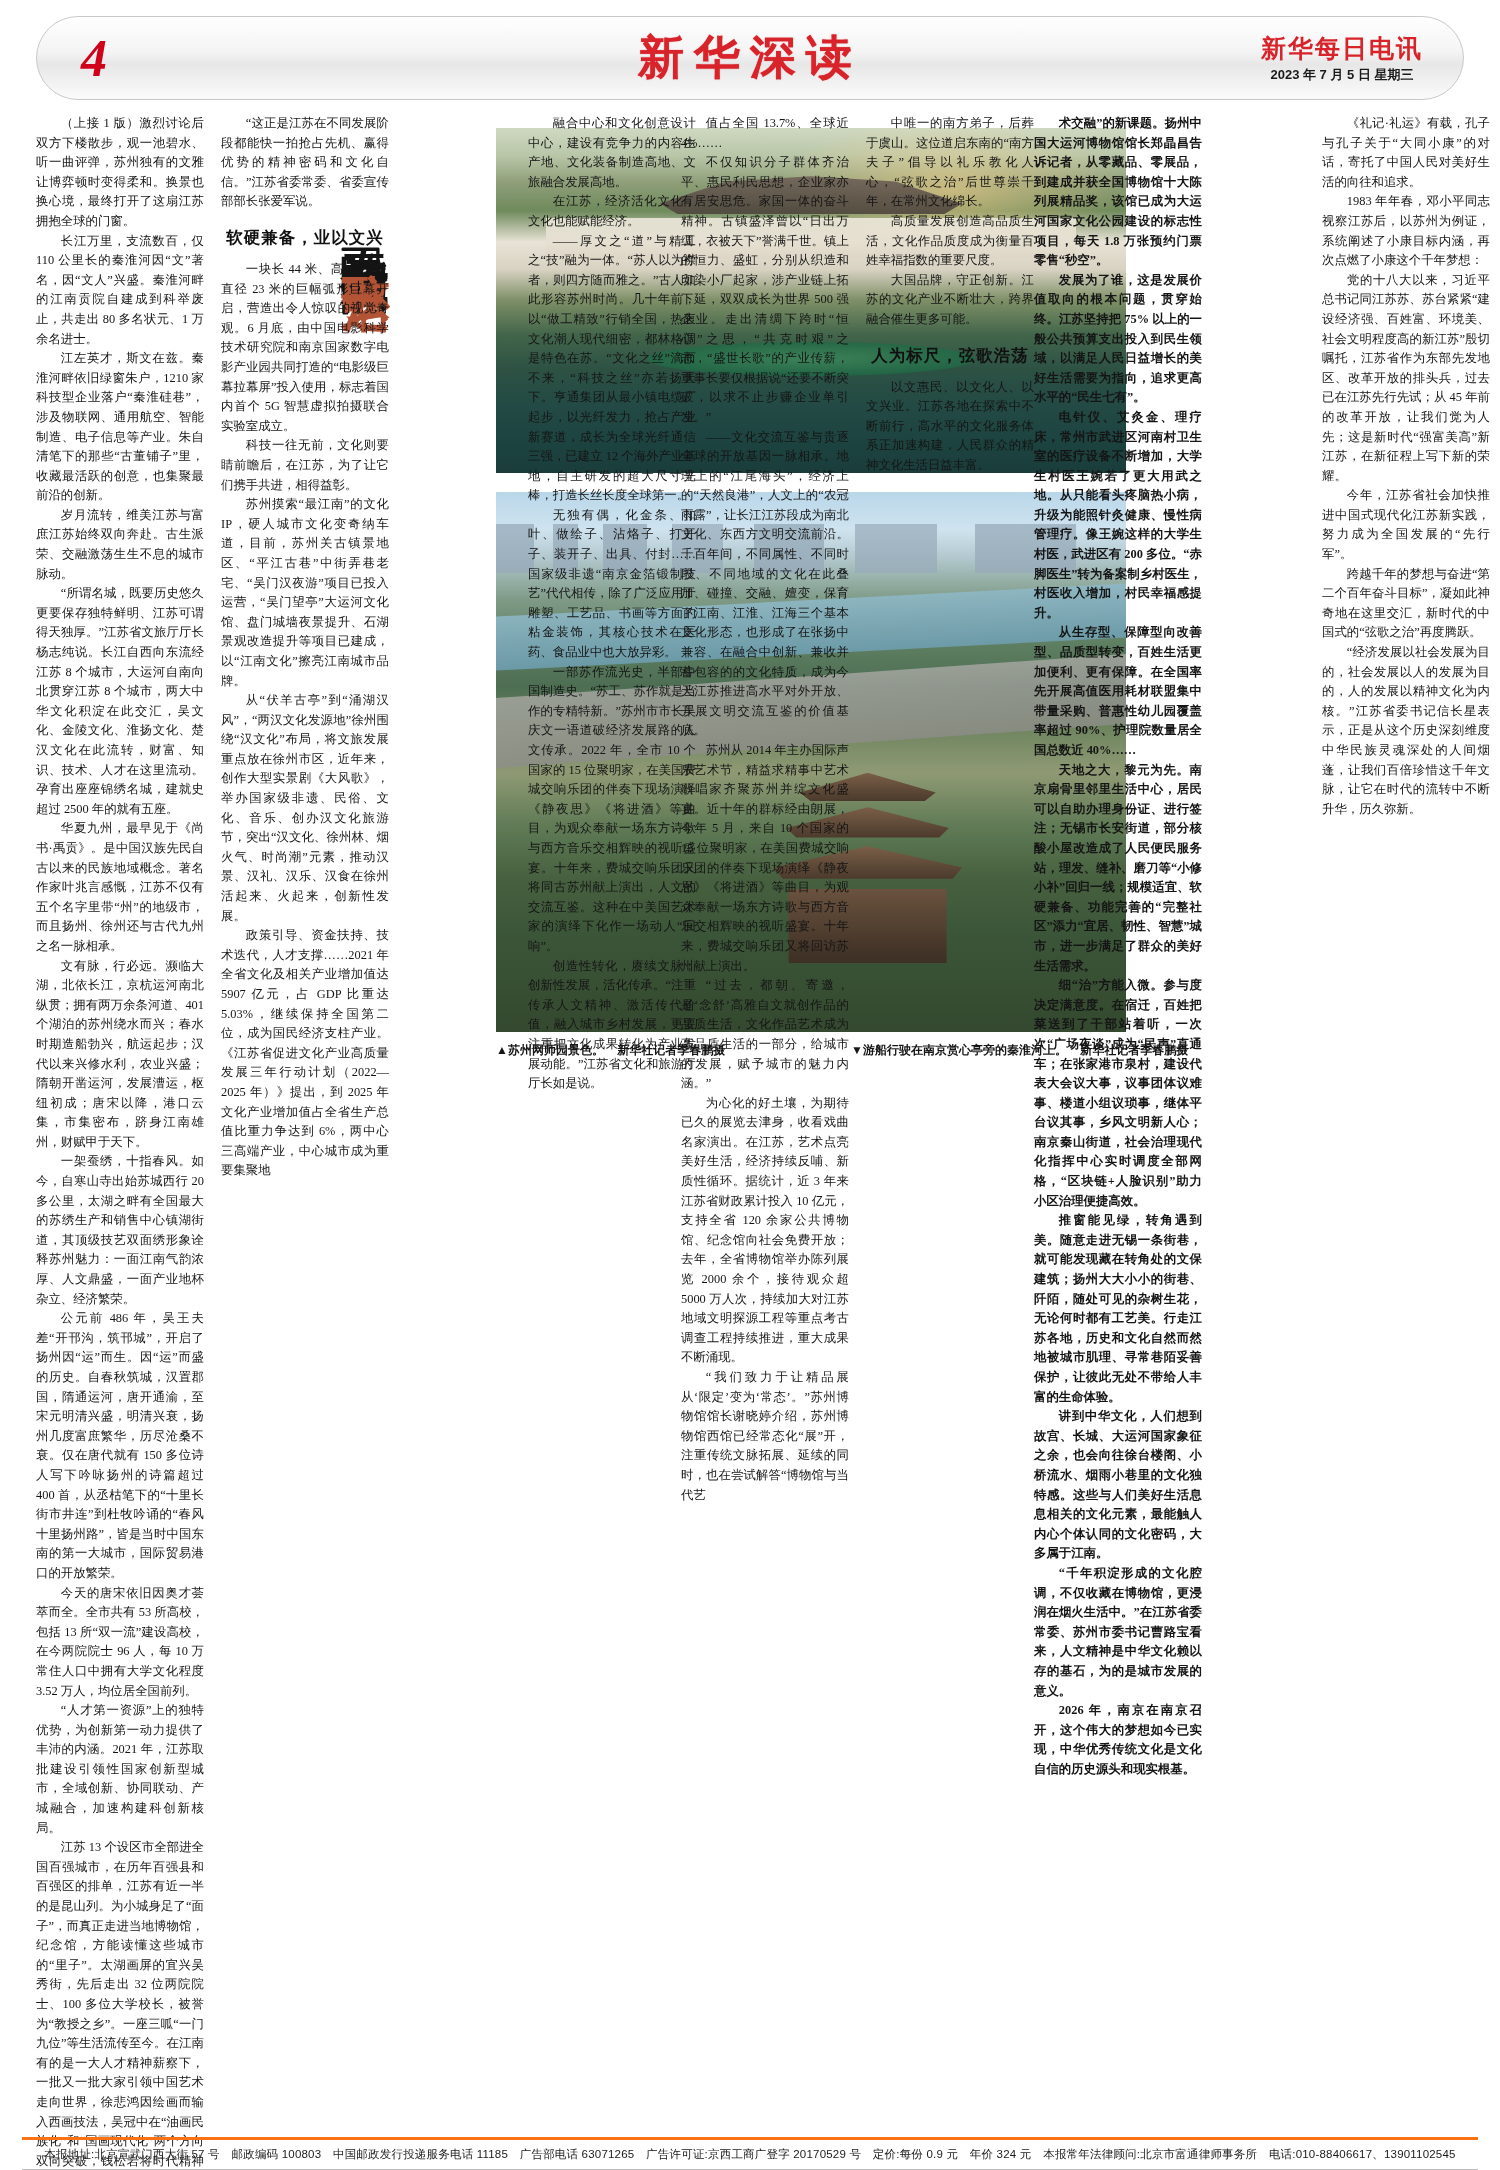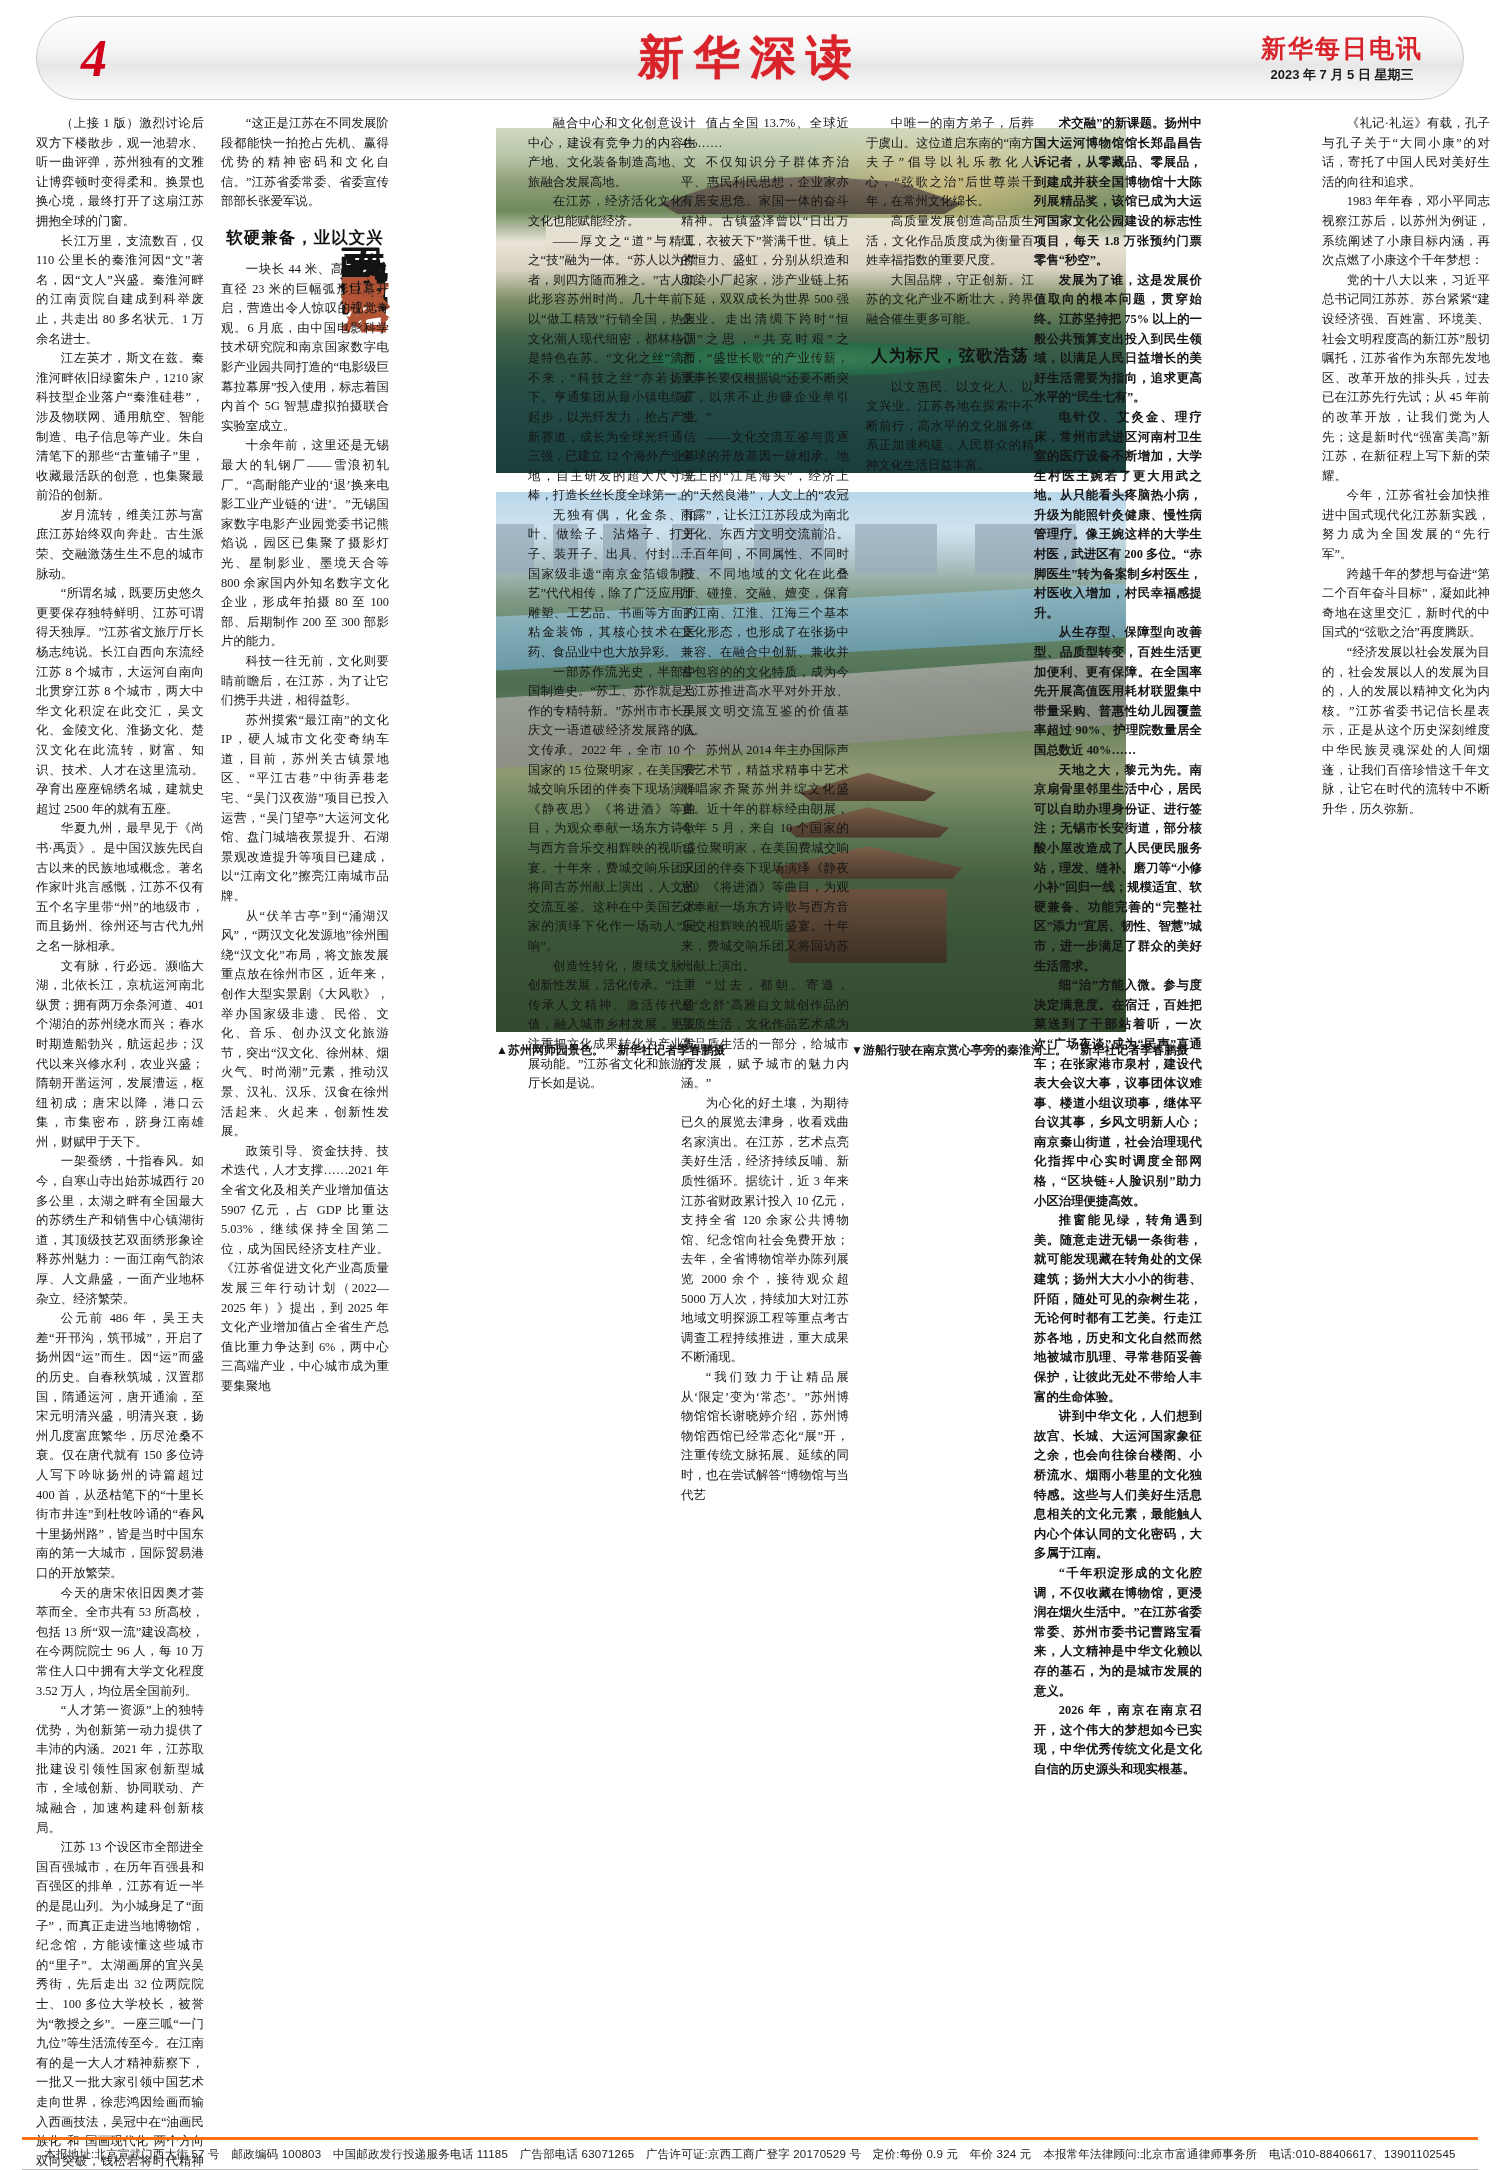--- a/index.html
+++ b/index.html
@@ -253,21 +253,20 @@
         <p>一架蚕绣，十指春风。如今，自寒山寺出始苏城西行 20 多公里，太湖之畔有全国最大的苏绣生产和销售中心镇湖街道，其顶级技艺双面绣形象诠释苏州魅力：一面江南气韵浓厚、人文鼎盛，一面产业地杯杂立、经济繁荣。</p>
         <p>公元前 486 年，吴王夫差“开邗沟，筑邗城”，开启了扬州因“运”而生。因“运”而盛的历史。自春秋筑城，汉置郡国，隋通运河，唐开通渝，至宋元明清兴盛，明清兴衰，扬州几度富庶繁华，历尽沧桑不衰。仅在唐代就有 150 多位诗人写下吟咏扬州的诗篇超过 400 首，从丞枯笔下的“十里长街市井连”到杜牧吟诵的“春风十里扬州路”，皆是当时中国东南的第一大城市，国际贸易港口的开放繁荣。</p>
         <p>今天的唐宋依旧因奥才荟萃而全。全市共有 53 所高校，包括 13 所“双一流”建设高校，在今两院院士 96 人，每 10 万常住人口中拥有大学文化程度 3.52 万人，均位居全国前列。</p>
         <p>“人才第一资源”上的独特优势，为创新第一动力提供了丰沛的内涵。2021 年，江苏取批建设引领性国家创新型城市，全域创新、协同联动、产城融合，加速构建科创新核局。</p>
         <p>江苏 13 个设区市全部进全国百强城市，在历年百强县和百强区的排单，江苏有近一半的是昆山列。为小城身足了“面子”，而真正走进当地博物馆，纪念馆，方能读懂这些城市的“里子”。太湖画屏的宜兴吴秀街，先后走出 32 位两院院士、100 多位大学校长，被誉为“教授之乡”。一座三呱“一门九位”等生活流传至今。在江南有的是一大人才精神薪察下，一批又一批大家引领中国艺术走向世界，徐悲鸿因绘画而输入西画技法，吴冠中在“油画民族化”和“国画现代化”两个方向双向突破，钱松岩将时代精神灌注于笔墨意境之中。而在运河之畔的南通，中国近代第一个民族实业家张謇，以“父教育而母实业”的经营理念，开办数十家企业和400多所学校，开创了中国近代民族工业的先河……</p>
       </div>
     <div class="col" id="c2">
         <p>“这正是江苏在不同发展阶段都能快一拍抢占先机、赢得优势的精神密码和文化自信。”江苏省委常委、省委宣传部部长张爱军说。</p>
         <div class="subhead">软硬兼备，业以文兴</div>
         <p>一块长 44 米、高 10 米、直径 23 米的巨幅弧形巨幕开启，营造出令人惊叹的视觉奇观。6 月底，由中国电影科学技术研究院和南京国家数字电影产业园共同打造的“电影级巨幕拉幕屏”投入使用，标志着国内首个 5G 智慧虚拟拍摄联合实验室成立。</p>
-        <p>十余年前，这里还是无锡最大的轧钢厂——雪浪初轧厂。“高耐能产业的‘退’换来电影工业产业链的‘进’。”无锡国家数字电影产业园党委书记熊焰说，园区已集聚了摄影灯光、星制影业、墨境天合等 800 余家国内外知名数字文化企业，形成年拍摄 80 至 100 部、后期制作 200 至 300 部影片的能力。</p>
         <p>科技一往无前，文化则要睛前瞻后，在江苏，为了让它们携手共进，相得益彰。</p>
         <p>苏州摸索“最江南”的文化 IP，硬人城市文化变奇纳车道，目前，苏州关古镇景地区、“平江古巷”中街弄巷老宅、“吴门汉夜游”项目已投入运营，“吴门望亭”大运河文化馆、盘门城墙夜景提升、石湖景观改造提升等项目已建成，以“江南文化”擦亮江南城市品牌。</p>
         <p>从“伏羊古亭”到“涌湖汉风”，“两汉文化发源地”徐州围绕“汉文化”布局，将文旅发展重点放在徐州市区，近年来，创作大型实景剧《大风歌》，举办国家级非遗、民俗、文化、音乐、创办汉文化旅游节，突出“汉文化、徐州林、烟火气、时尚潮”元素，推动汉景、汉礼、汉乐、汉食在徐州活起来、火起来，创新性发展。</p>
         <p>政策引导、资金扶持、技术迭代，人才支撑……2021 年全省文化及相关产业增加值达 5907 亿元，占 GDP 比重达 5.03%，继续保持全国第二位，成为国民经济支柱产业。《江苏省促进文化产业高质量发展三年行动计划（2022—2025 年）》提出，到 2025 年文化产业增加值占全省生产总值比重力争达到 6%，两中心三高端产业，中心城市成为重要集聚地</p>
       </div>
     <div class="col" id="c3">
         <p>融合中心和文化创意设计中心，建设有竞争力的内容生产地、文化装备制造高地、文旅融合发展高地。</p>
         <p>在江苏，经济活化文化，文化也能赋能经济。</p>
         <p>——厚文之“道”与精工之“技”融为一体。“苏人以为襟者，则四方随而雅之。”古人如此形容苏州时尚。几十年前，以“做工精致”行销全国，热衷文化潮人现代细密，都林格调是特色在苏。“文化之丝”滴而不来，“科技之丝”亦若扬天下。亨通集团从最小镇电缆厂起步，以光纤发力，抢占产业新赛道，成长为全球光纤通信三强，已建立 12 个海外产业基地，自主研发的超大尺寸光棒，打造长丝长度全球第一。</p>
         <p>无独有偶，化金条、扣叶、做绘子、沾烙子、打开子、装开子、出具、付封……国家级非遗“南京金箔锻制技艺”代代相传，除了广泛应用于雕塑、工艺品、书画等方面的粘金装饰，其核心技术在医药、食品业中也大放异彩。</p>

